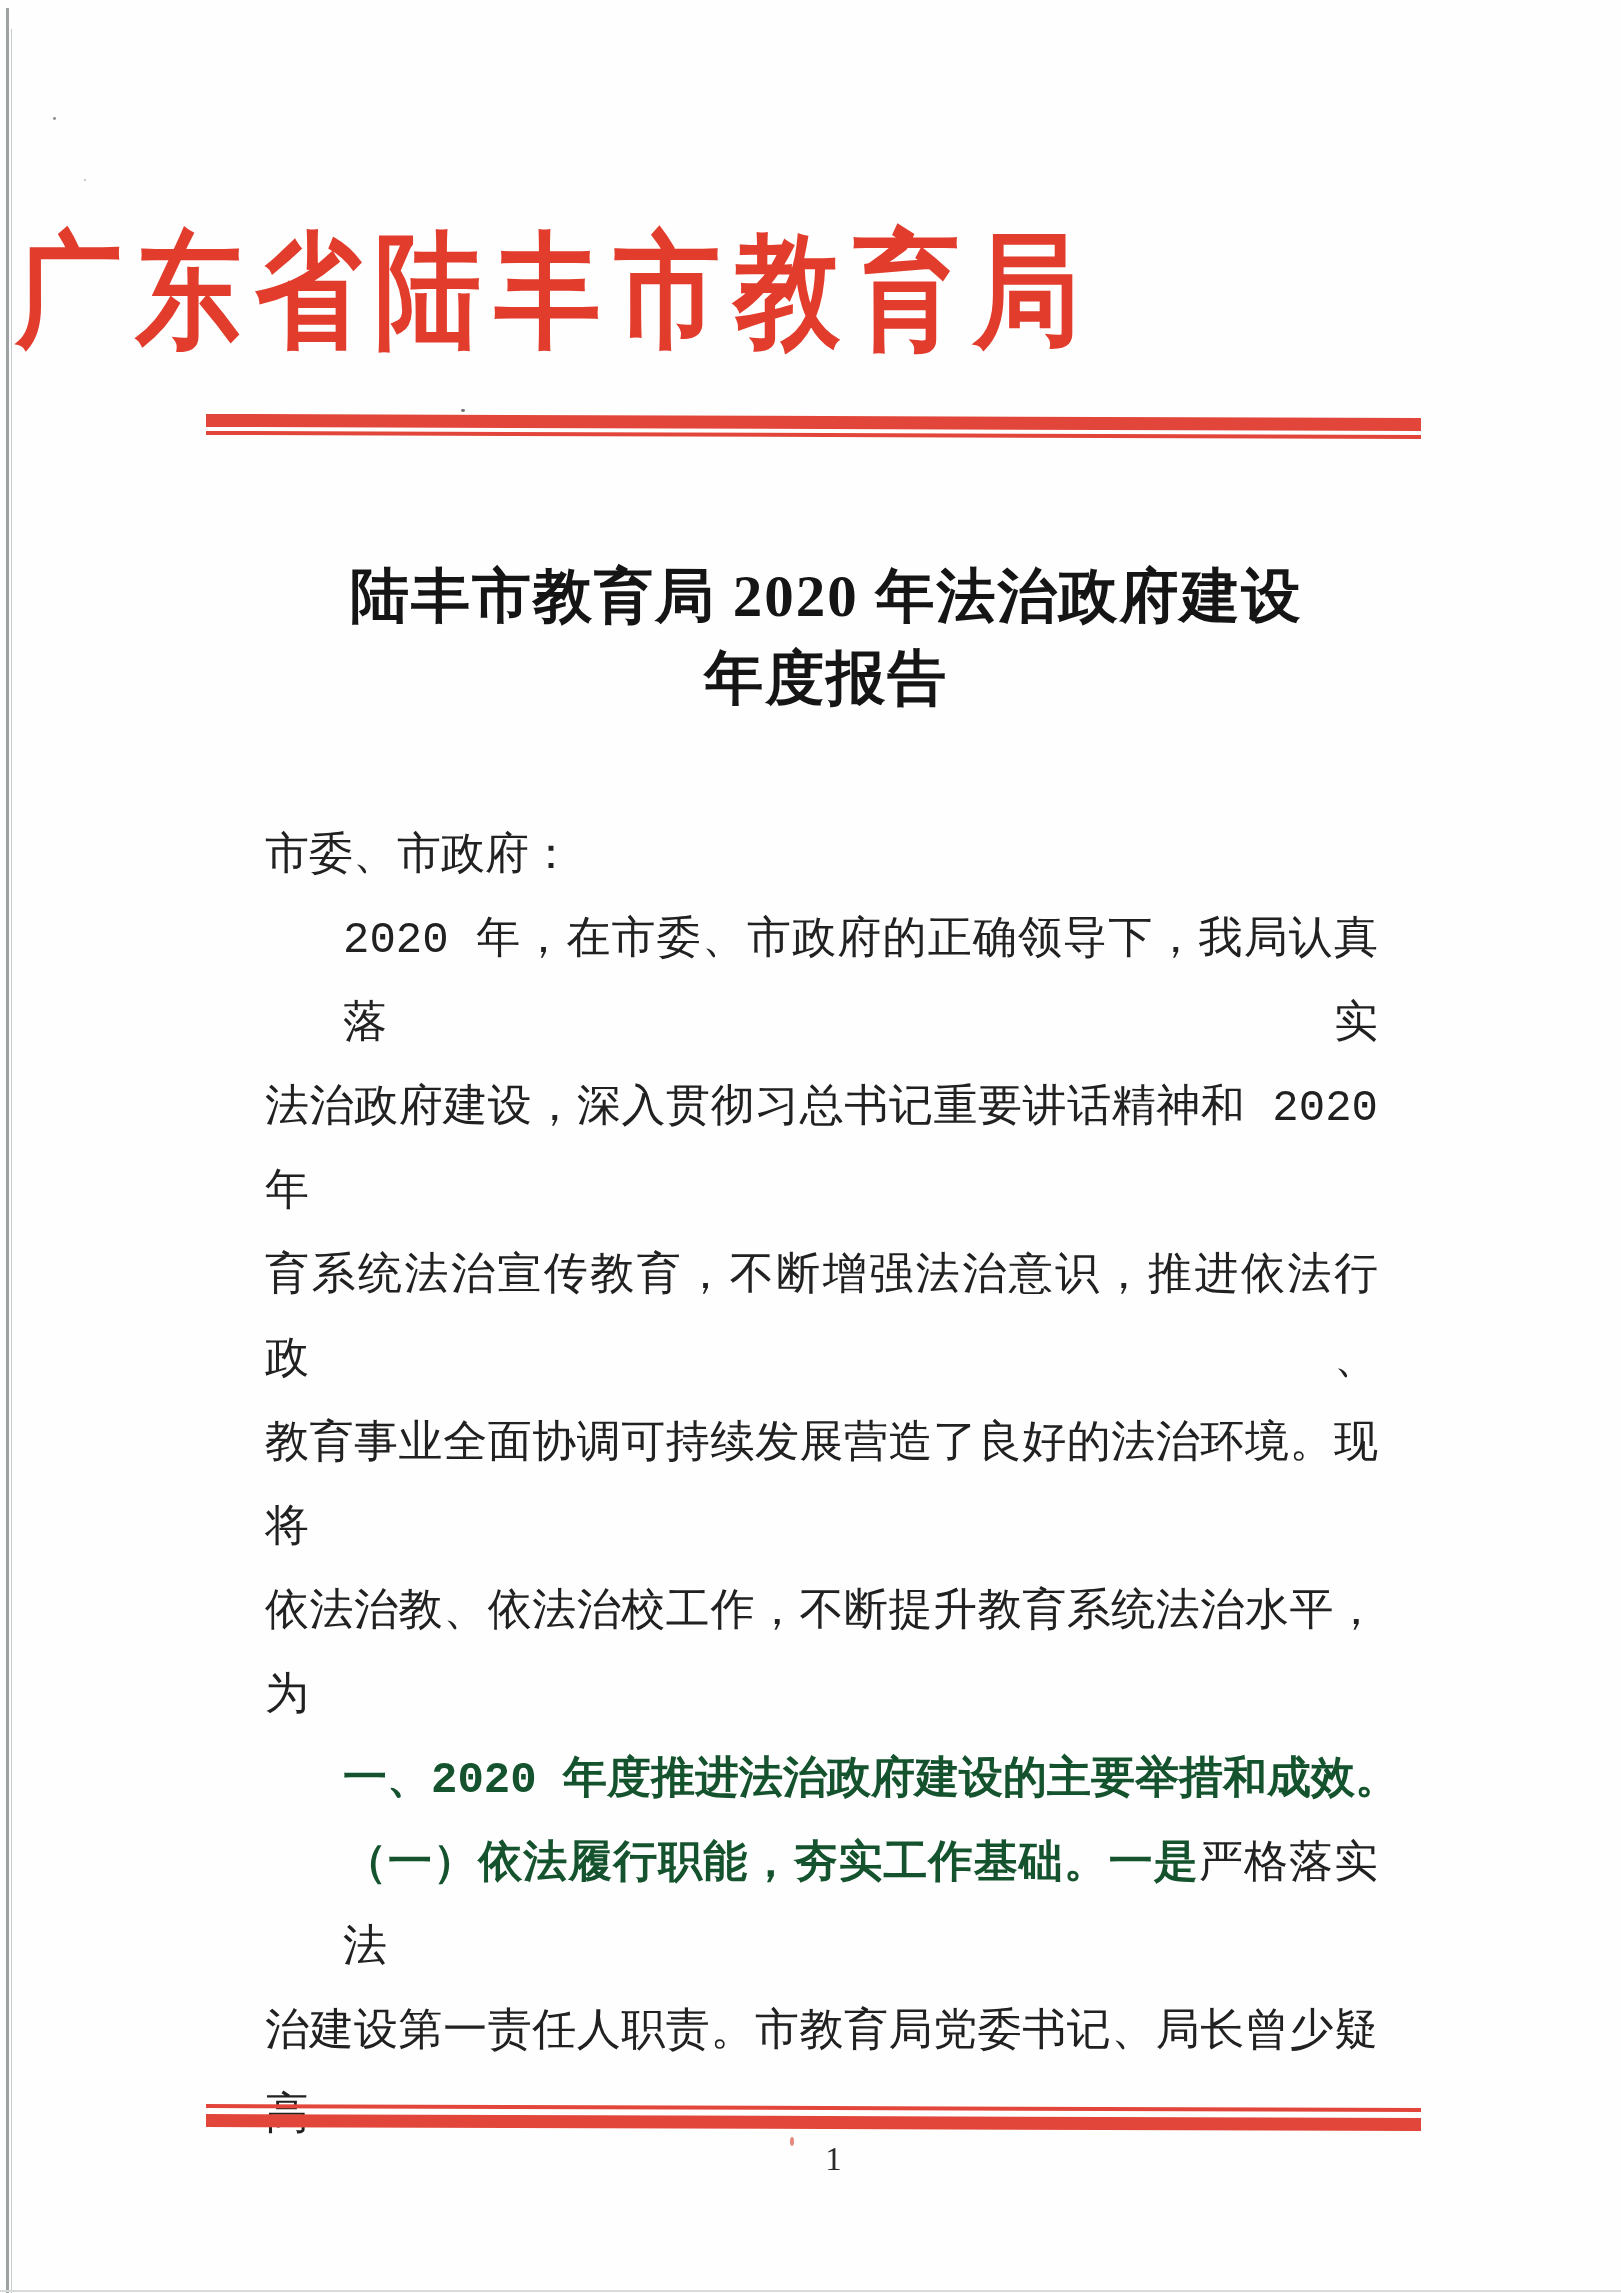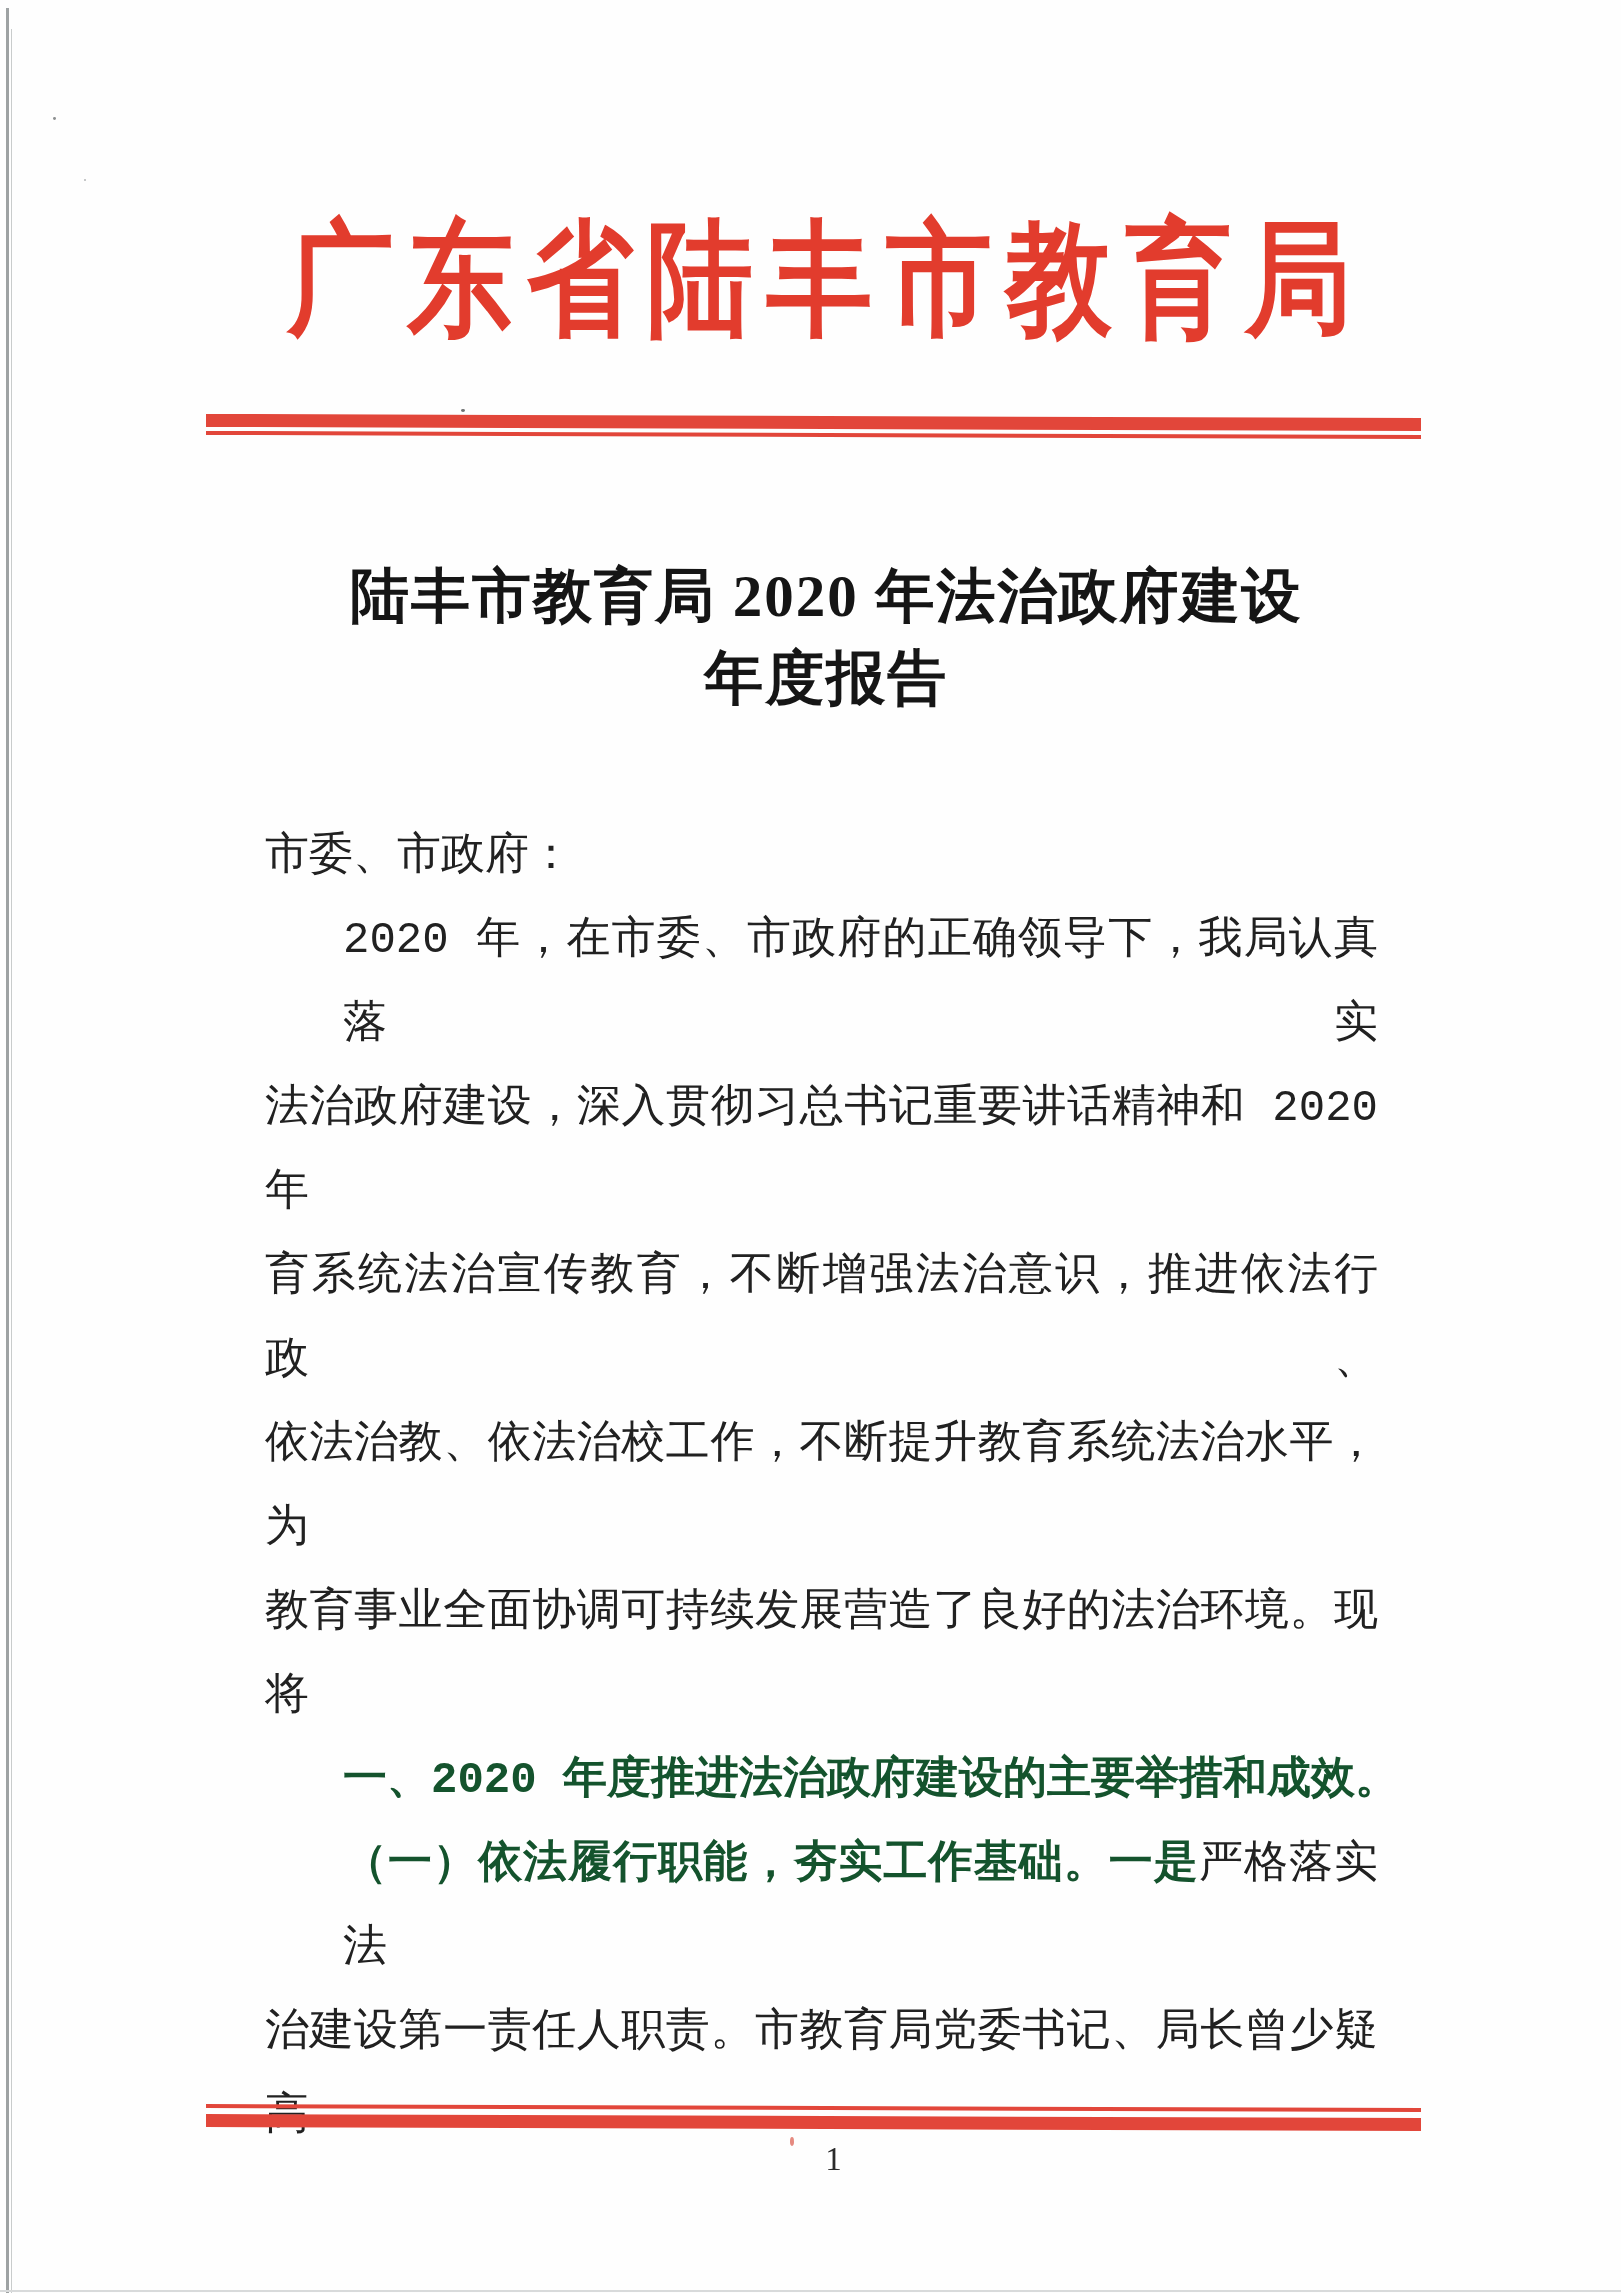--- a/index.html
+++ b/index.html
@@ -36,22 +36,22 @@
   }
   .speck { position: absolute; border-radius: 50%; }
   .speck.s1 { left: 53px;  top: 117px;  width: 2.9px; height: 2.9px; background: #8d9091; }
   .speck.s2 { left: 84px;  top: 179px;  width: 2px; height: 2px; background: #b3b6b7; }
   .speck.s3 { left: 461px; top: 409px;  width: 3.9px; height: 2.9px; background: #6f7273; }
   .speck.s4 { left: 790px; top: 2137px; width: 3.9px; height: 8.8px; background: #e68a80; }
 
   
   .letterhead {
     position: absolute;
-    top: 216px; left: 0; width: 100%;
-    text-align: center;
+    top: 228px; left: 0; width: 100%;
+    text-align: left;
     white-space: nowrap;
   }
   .letterhead .stretch {
     display: inline-block;
     transform: translateX(15.7px) scaleY(1.18);
     transform-origin: center top;
     font-size: 106px;
     line-height: 110px;
     font-weight: 700;
     letter-spacing: 13.7px;
@@ -124,22 +124,22 @@
   <div class="doc-title">
     <div>陆丰市教育局 2020 年法治政府建设</div>
     <div>年度报告</div>
   </div>
 
   <div class="body-text">
       <div class="line"><span>市委、市政府：</span></div>
       <div class="line full indent"><span>2020 年，在市委、市政府的正确领导下，我局认真落实</span></div>
       <div class="line full"><span>法治政府建设，深入贯彻习总书记重要讲话精神和 2020 年</span></div>
       <div class="line full"><span>育系统法治宣传教育，不断增强法治意识，推进依法行政、</span></div>
+      <div class="line full"><span>教育事业全面协调可持续发展营造了良好的法治环境。现将</span></div>
       <div class="line full"><span>依法治教、依法治校工作，不断提升教育系统法治水平，为</span></div>
-      <div class="line full"><span>教育事业全面协调可持续发展营造了良好的法治环境。现将</span></div>
       <div class="line indent"><span class="b">一、2020 年度推进法治政府建设的主要举措和成效。</span></div>
       <div class="line full indent"><span class="b">（一）依法履行职能，夯实工作基础。一是</span><span>严格落实法</span></div>
       <div class="line full"><span>治建设第一责任人职责。市教育局党委书记、局长曾少疑高</span></div>
     </div>
 
   <div class="rule rule-bottom-thin"></div>
   <div class="rule rule-bottom-thick"></div>
 
   <div class="page-number">1</div>
 

